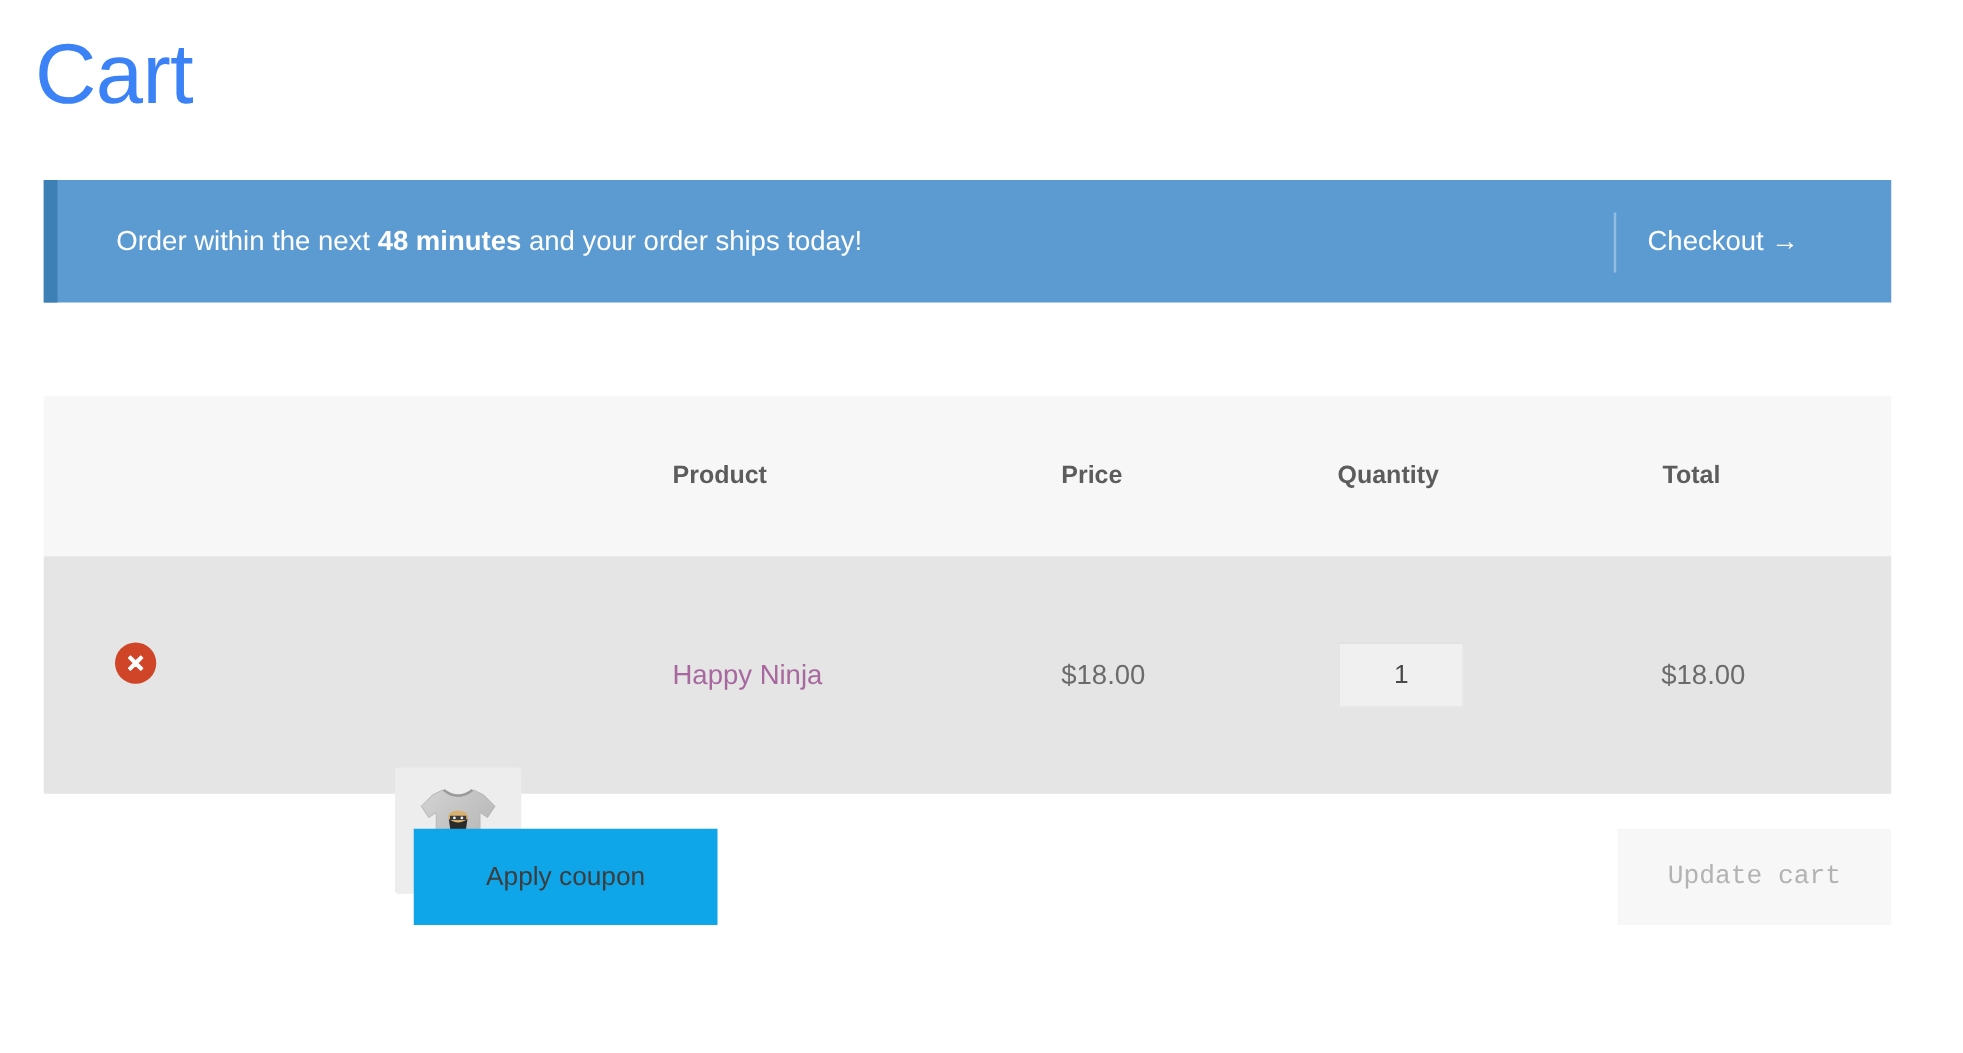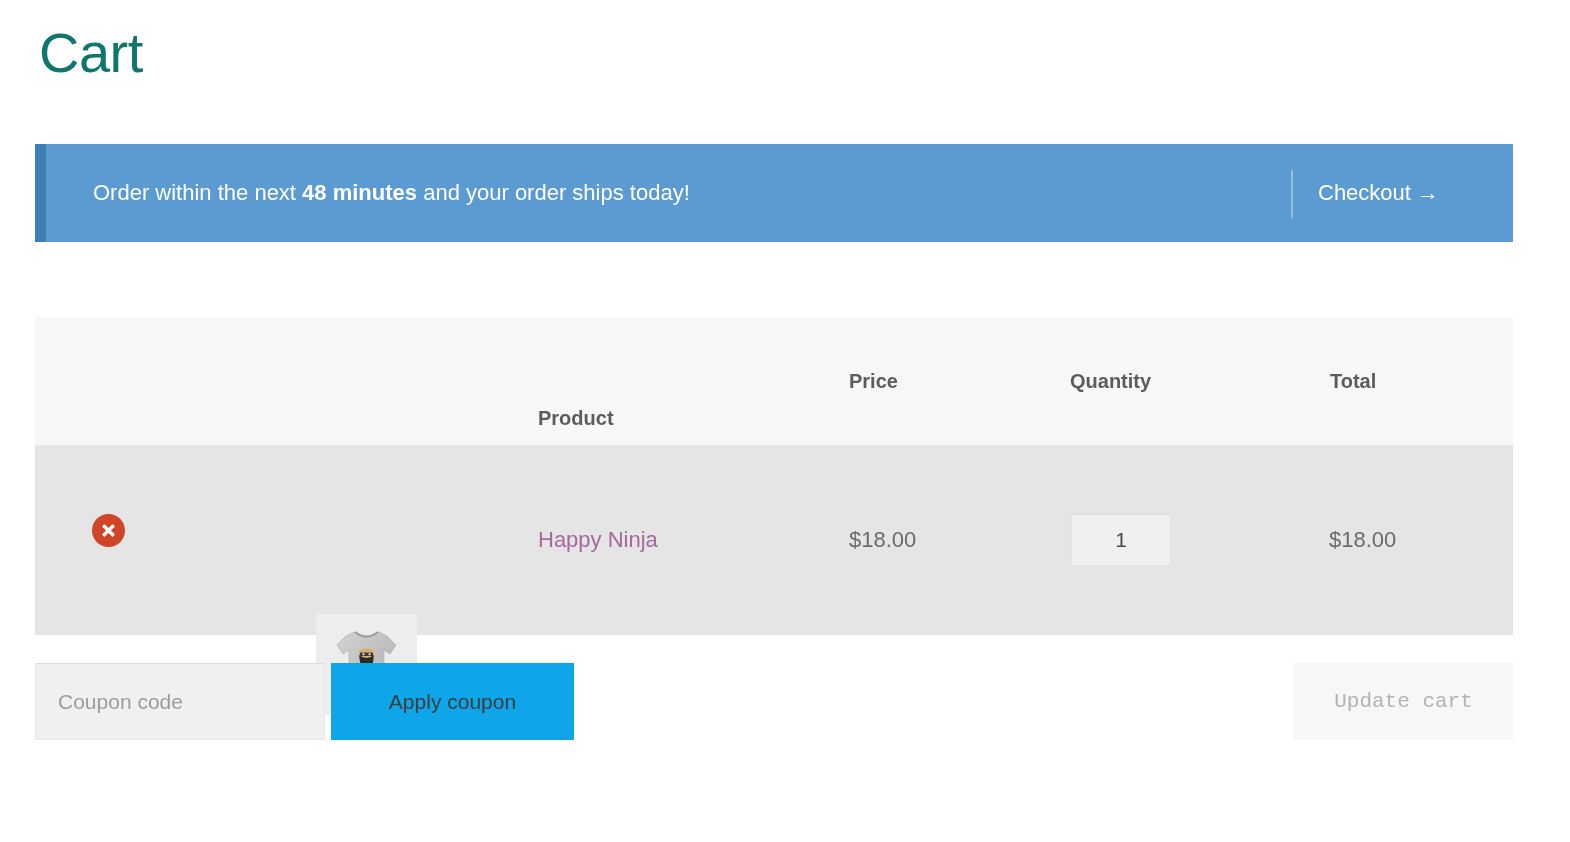--- a/index.html
+++ b/index.html
@@ -15,25 +15,25 @@
   .page {
     position: relative;
     width: 1570px;
     height: 842px;
     background: #ffffff;
   }
 
   
   .page-title {
     position: absolute;
-    left: 39px;
+    left: 28px;
     top: 22px;
-    font-size: 56px;
+    font-size: 68px;
     font-weight: 300;
-    color: #0f766e;
+    color: #3b82f6;
     letter-spacing: -0.5px;
     line-height: 1.1;
   }
 
   
   .promo-banner {
     position: absolute;
     left: 35px;
     top: 144px;
     width: 1478px;
@@ -102,21 +102,21 @@
   }
   .cart-head .th {
     position: absolute;
     top: 50%;
     transform: translateY(-50%);
     font-size: 20px;
     font-weight: 700;
     color: #5c5c5c;
     white-space: nowrap;
   }
-  .th-product  { left: 503px; margin-top: 37px; }
+  .th-product  { left: 503px; }
   .th-price    { left: 814px; }
   .th-quantity { left: 1035px; }
   .th-total    { left: 1295px; }
 
   .cart-row {
     position: relative;
     height: 190px;
     background: #e5e5e5;
   }
 
@@ -313,20 +313,19 @@
 
       <div class="cell-price">$18.00</div>
 
       <input class="qty-box" type="text" value="1" style="">
 
       <div class="cell-total">$18.00</div>
     </div>
   </div>
 
   <div class="actions">
-    <input class="coupon-input" type="text" placeholder="Coupon code" style="">
 
     <button class="apply-coupon">Apply coupon</button>
 
     <button class="update-cart">Update cart</button>
   </div>
 
 </div>
 
 </body></html>

